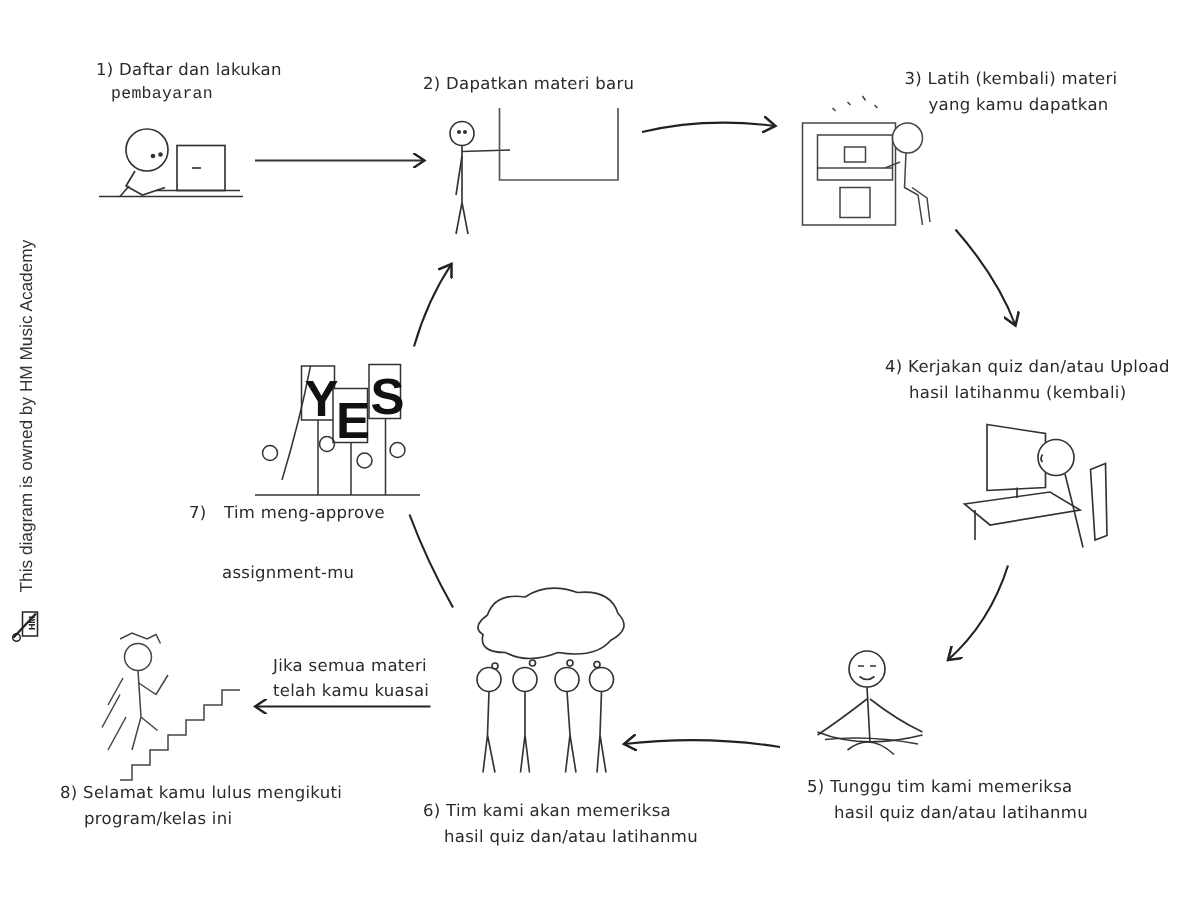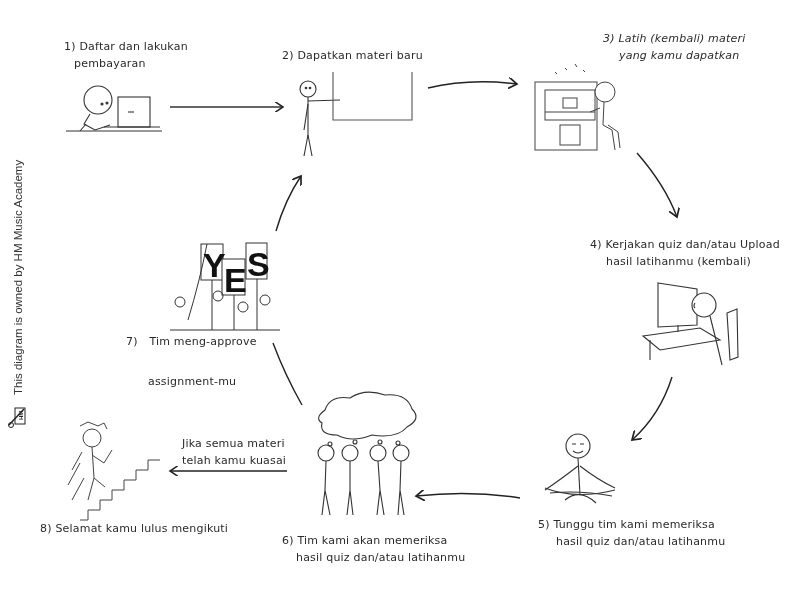--- a/index.html
+++ b/index.html
@@ -150,29 +150,29 @@
     <circle cx="92" cy="438" r="9"></circle>
     <path d="M92,447 L94,478 L88,500 M94,478 L105,487"></path>
     <path d="M92,455 L104,463 L112,450"></path>
     <path d="M72,470 l10,-18 M68,485 l12,-22 M72,500 l12,-22"></path>
   </g>
 </svg>
 
 <div class="lbl" style="left:64px;top:38px;">
   <span>1)</span>
   <span>Daftar dan lakukan</span>
-  <span class="ind" style="padding-left:10px;">pembayaran</span>
+  <span class="ind" style="padding-left:10px;font-family:Liberation Mono, monospace;">pembayaran</span>
 </div>
 
 <div class="lbl" style="left:282px;top:47px;">
   <span>2)</span>
   <span>Dapatkan materi baru</span>
 </div>
 
-<div class="lbl" style="left:603px;top:30px;font-style:italic;">
+<div class="lbl" style="left:603px;top:44px;">
   <span>3)</span>
   <span>Latih (kembali) materi</span>
   <span class="ind" style="padding-left:16px;">yang kamu dapatkan</span>
 </div>
 
 <div class="lbl" style="left:590px;top:236px;">
   <span>4)</span>
   <span>Kerjakan quiz dan/atau Upload</span>
   <span class="ind" style="padding-left:16px;">hasil latihanmu (kembali)</span>
 </div>
@@ -191,20 +191,21 @@
 
 <div class="lbl" style="left:126px;top:333px;">
   <span>7)</span>
   <span style="padding-left:8px;">Tim meng-approve</span>
   <span class="ind" style="padding-left:22px;margin-top:23px;">assignment-mu</span>
 </div>
 
 <div class="lbl" style="left:40px;top:520px;">
   <span>8)</span>
   <span>Selamat kamu lulus mengikuti</span>
+  <span class="ind" style="padding-left:16px;">program/kelas ini</span>
 </div>
 
 <div class="lbl" style="left:182px;top:435px;">
   <span class="ind">Jika semua materi</span>
   <span class="ind">telah kamu kuasai</span>
 </div>
 
 <div class="watermark">This diagram is owned by HM Music Academy</div>
 <svg class="logo" viewBox="0 0 22 24">
   <path d="M3,20 L18,4" stroke="#222" stroke-width="1.5" fill="none"></path>

